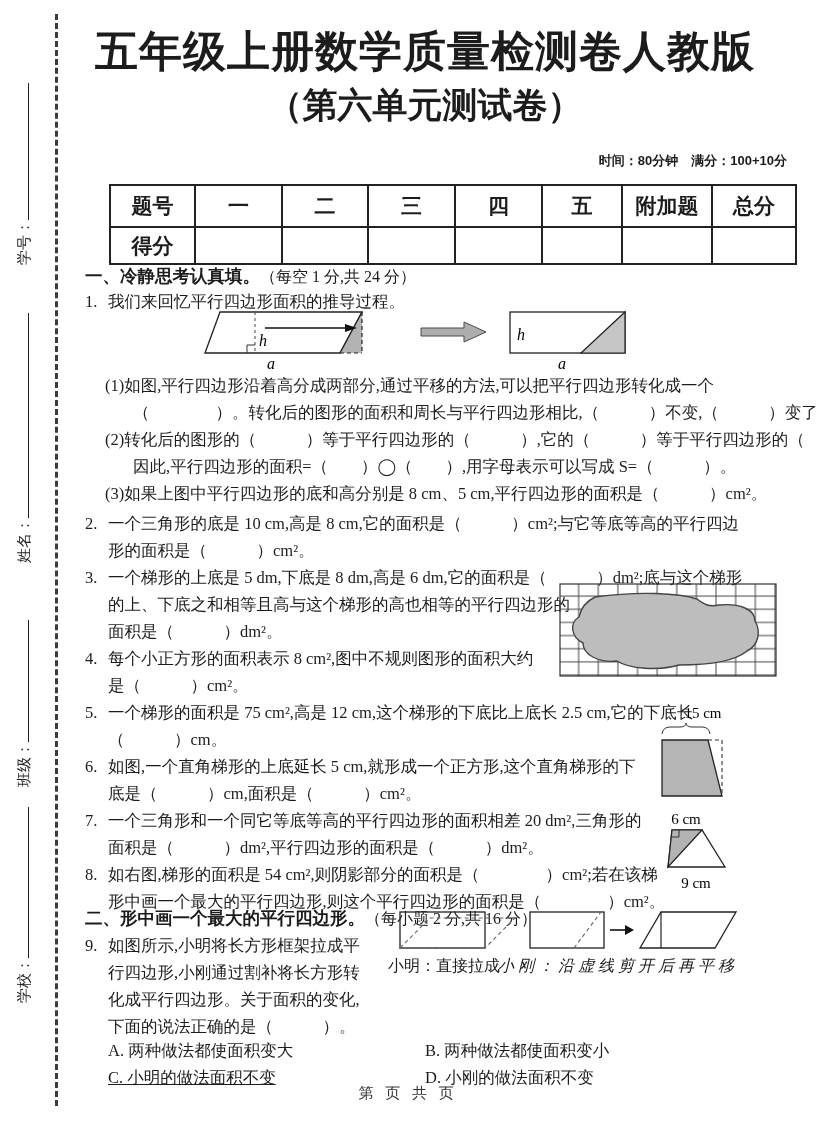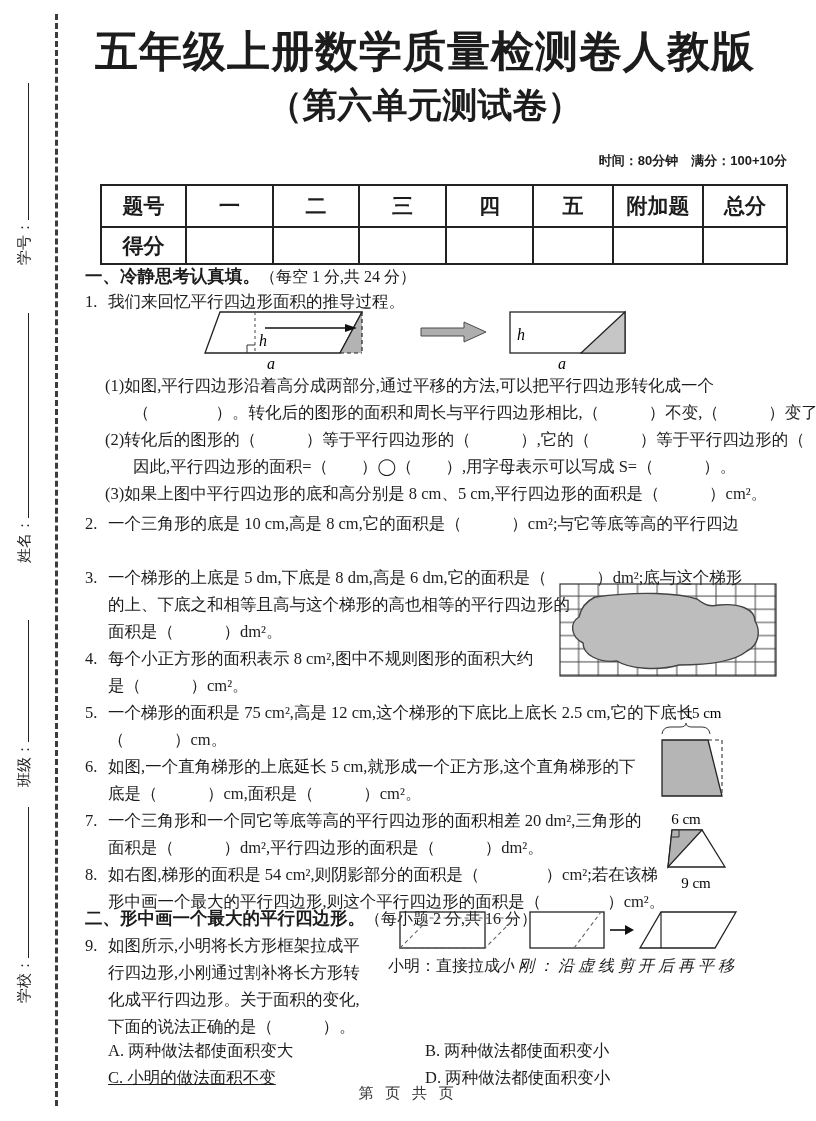--- a/index.html
+++ b/index.html
@@ -13,21 +13,21 @@
   .sb{position:absolute;left:12px;transform:rotate(-90deg);transform-origin:0 0;
       display:flex;align-items:baseline;height:20px;font-size:15px;color:#222;}
   .sb .sb-label{white-space:nowrap;}
   .sb .blank{flex:1;border-bottom:1.5px solid #222;height:1.05em;}
   
   .title{left:70px;top:26px;width:710px;text-align:center;font-size:43px;line-height:50px;letter-spacing:1px;}
   .subtitle{left:70px;top:84px;width:710px;text-align:center;font-size:35px;line-height:42px;}
   .exam-info{left:85px;top:152px;width:702px;text-align:right;font-size:13px;}
   
   .score-table{left:100px;top:184px;}
-  .score-table table{border-collapse:collapse;table-layout:fixed;width:686px;}
+  .score-table table{border-collapse:collapse;table-layout:fixed;width:686px;margin-left:9px;}
   .score-table td{border:2px solid #222;text-align:center;vertical-align:middle;
       font-family:"Liberation Sans","DejaVu Sans",sans-serif;font-weight:bold;font-size:21px;padding:0;}
   .score-table tr.r1 td{height:40px;}
   .score-table tr.r2 td{height:35px;}
   
   .sec{font-size:17.5px;white-space:nowrap;}
   .sec .sec-t{font-size:17.5px;}
   .sec .sec-n{font-family:"Liberation Serif","DejaVu Serif",serif;font-weight:normal;font-size:16px;}
   .q{font-size:16.5px;}
   .qnum{position:absolute;left:0;top:0;line-height:27px;}
@@ -147,20 +147,21 @@
     <div class="ln ind">（　　　　）。转化后的图形的面积和周长与平行四边形相比,（　　　）不变,（　　　）变了。</div>
     <div class="ln">(2)转化后的图形的（　　　）等于平行四边形的（　　　）,它的（　　　）等于平行四边形的（　　）,</div>
     <div class="ln ind">因此,平行四边形的面积=（　　）◯（　　）,用字母表示可以写成 S=（　　　）。</div>
     <div class="ln">(3)如果上图中平行四边形的底和高分别是 8 cm、5 cm,平行四边形的面积是（　　　）cm²。</div>
   </div>
 
   <div class="abs q" style="left:85px;top:510px;width:706px;">
     <span class="qnum">2.</span>
     <div class="qlines">
       <div class="ln">一个三角形的底是 10 cm,高是 8 cm,它的面积是（　　　）cm²;与它等底等高的平行四边</div>
+      <div class="ln">形的面积是（　　　）cm²。</div>
     </div>
   </div>
 
   <div class="abs q" style="left:85px;top:564px;width:706px;">
     <span class="qnum">3.</span>
     <div class="qlines">
       <div class="ln">一个梯形的上底是 5 dm,下底是 8 dm,高是 6 dm,它的面积是（　　　）dm²;底与这个梯形</div>
       <div class="ln">的上、下底之和相等且高与这个梯形的高也相等的平行四边形的</div>
       <div class="ln">面积是（　　　）dm²。</div>
     </div>
@@ -258,17 +259,17 @@
     <div class="qlines">
       <div class="ln">如图所示,小明将长方形框架拉成平</div>
       <div class="ln">行四边形,小刚通过割补将长方形转</div>
       <div class="ln">化成平行四边形。关于面积的变化,</div>
       <div class="ln">下面的说法正确的是（　　　）。</div>
     </div>
   </div>
   <div class="abs q ln" style="left:108px;top:1037px;">A. 两种做法都使面积变大</div>
   <div class="abs q ln" style="left:425px;top:1037px;">B. 两种做法都使面积变小</div>
   <div class="abs q ln" style="left:108px;top:1064px;text-decoration:underline;">C. 小明的做法面积不变</div>
-  <div class="abs q ln" style="left:425px;top:1064px;">D. 两种做法都使面积变小</div>
+  <div class="abs q ln" style="left:425px;top:1064px;">D. 小刚的做法面积不变</div>
 
   <div class="abs footer">第 页 共 页</div>
 
 </div>
 
 </body></html>

